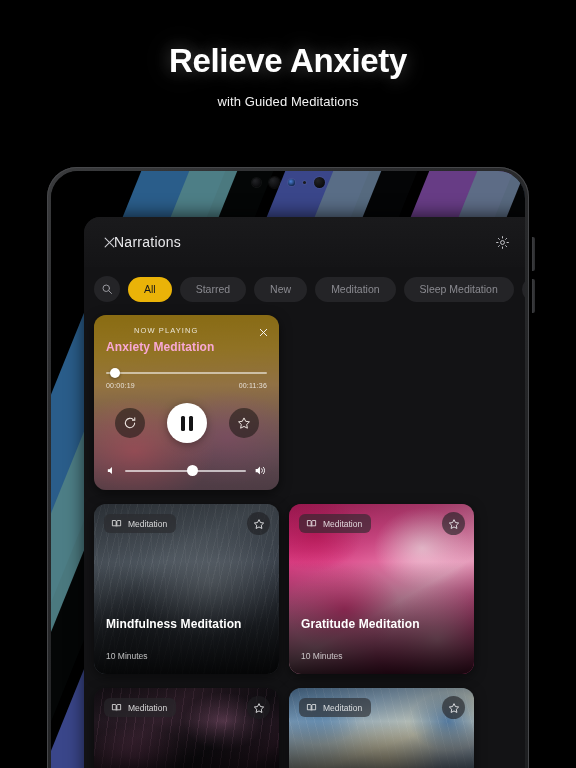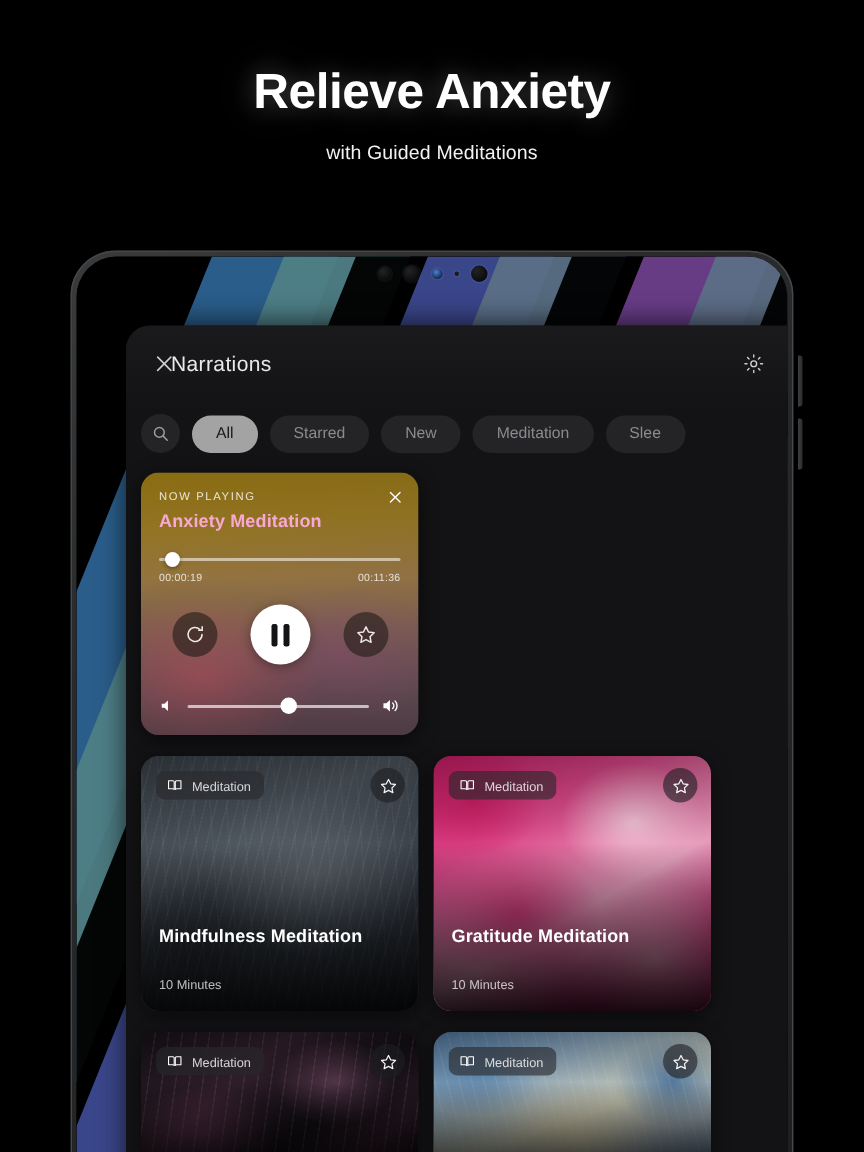--- a/index.html
+++ b/index.html
@@ -98,21 +98,21 @@
     width:26px; height:26px; border-radius:50%;
     background:#242427; display:flex; align-items:center; justify-content:center; flex:none;
     cursor:pointer;
   }
   .chip {
     flex:none; height:25px; padding:0 16px;
     border-radius:13px; background:#242427; color:#8a8a90;
     font-size:10.5px; display:flex; align-items:center; white-space:nowrap;
     cursor:pointer;
   }
-  .chip.active { background:#a3a3a3; color:#17171a; font-weight:500; }
+  .chip.active { background:#eab308; color:#17171a; font-weight:500; }
 
   
   .content { position:relative; padding:0 0 0 10px; }
   .grid { display:grid; grid-template-columns:185px 185px; gap:14px 10px; }
 
   
   .player {
     position:relative; width:185px; height:175px;
     border-radius:12px; overflow:hidden;
     box-shadow:0 3px 12px rgba(0,0,0,0.55);
@@ -121,21 +121,21 @@
     position:absolute; inset:0;
     background:
       radial-gradient(ellipse 70% 50% at 22% 78%, rgba(196,96,108,0.85), transparent 62%),
       radial-gradient(ellipse 60% 45% at 72% 70%, rgba(150,92,120,0.75), transparent 60%),
       radial-gradient(ellipse 80% 40% at 50% 100%, rgba(112,84,98,0.9), transparent 70%),
       linear-gradient(177deg,#b08a17 0%,#a8852a 22%,#9a7848 42%,#8b6a5c 62%,#7c5f68 80%,#6d5560 100%);
     filter:blur(0.4px);
   }
   .player-veil { position:absolute; inset:0; background:linear-gradient(180deg,rgba(0,0,0,0.22),rgba(0,0,0,0.06) 40%,rgba(0,0,0,0.30)); }
   .player-body { position:relative; height:100%; padding:11px 12px 0 12px; }
-  .np-label { font-size:7.5px; letter-spacing:1.1px; color:rgba(255,255,255,0.82); }
+  .np-label { font-size:7.5px; letter-spacing:1.1px; color:rgba(255,255,255,0.82);margin-left:28px; }
   .np-title { margin-top:5px; font-size:12px; font-weight:bold; color:#f9a8d4; letter-spacing:0.1px; }
   .np-close { position:absolute; top:9px; right:10px; cursor:pointer; }
 
   .track { position:relative; margin-top:13px; height:12px; }
   .track-rail { position:absolute; top:5px; left:0; right:0; height:2px; background:rgba(255,255,255,0.55); border-radius:1px; }
   .track-thumb { position:absolute; top:1px; left:1px; width:10px; height:10px; border-radius:50%; background:#fff; box-shadow:0 1px 3px rgba(0,0,0,0.4); cursor:pointer; }
   .times { display:flex; justify-content:space-between; margin-top:3px; font-size:7px; color:rgba(255,255,255,0.78); letter-spacing:0.2px; }
 
   .ctrls { display:flex; align-items:center; justify-content:center; gap:22px; margin-top:14px; }
   .ctrl-circle {
@@ -274,20 +274,21 @@
           <div class="chip-search">
             <svg width="12" height="12" viewBox="0 0 24 24" fill="none" stroke="#9a9aa0" stroke-width="2" stroke-linecap="round">
               <circle cx="10.5" cy="10.5" r="6.5"></circle>
                 <line x1="15.5" y1="15.5" x2="21" y2="21"></line>
             </svg>
           </div>
           <div class="chip active">All</div>
           <div class="chip">Starred</div>
           <div class="chip">New</div>
           <div class="chip">Meditation</div>
+          <div class="chip">Sleep Meditation</div>
           <div class="chip">Slee</div>
         </div>
 
         <div class="content">
           <div class="grid">
 
             <div class="player">
               <div class="player-bg"></div>
               <div class="player-veil"></div>
               <div class="player-body">

